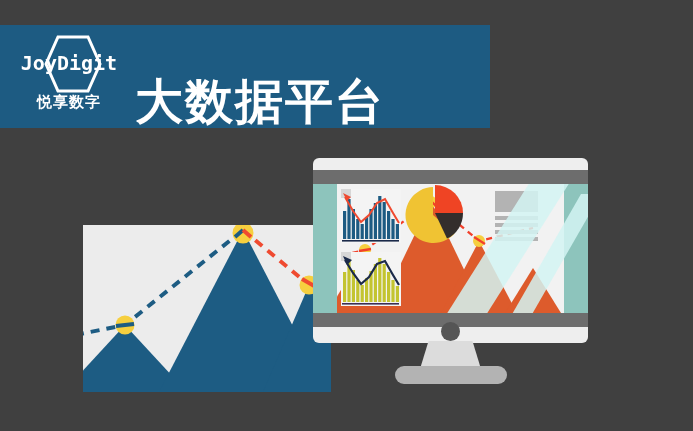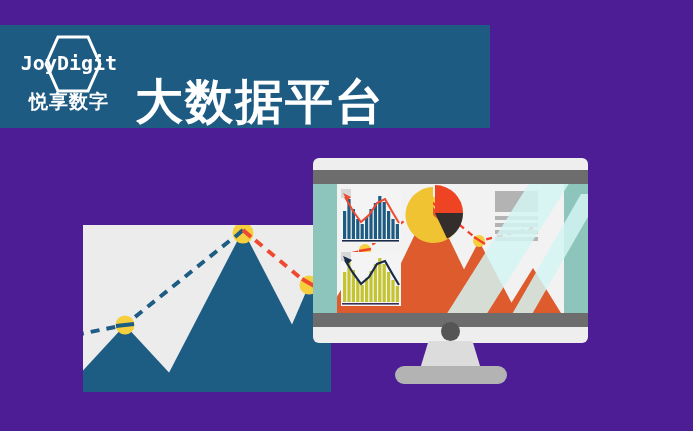--- a/index.html
+++ b/index.html
@@ -4,21 +4,21 @@
 <style>
   * { margin:0; padding:0; box-sizing:border-box; }
   html, body {
     width:693px; height:431px;
     overflow:hidden;
     font-family:"Liberation Sans", sans-serif;
   }
   #stage {
     position:relative;
     width:693px; height:431px;
-    background:#4c1d95;
+    background:#404040;
     overflow:hidden;
   }
 
   
   #banner {
     position:absolute;
     left:0; top:25px;
     width:490px; height:103px;
     background:#1d5b82;
   }
@@ -45,21 +45,21 @@
     font-family:"DejaVu Sans Mono", monospace;
     line-height:22px;
     white-space:nowrap;
   }
   #logo-sub {
     position:absolute;
     left:0; top:57px;
     width:106px;
     text-align:center;
     color:#ffffff;
-    font-size:19px;
+    font-size:15px;
     font-weight:bold;
     letter-spacing:1px;
     line-height:24px;
     white-space:nowrap;
   }
   #banner-title {
     position:absolute;
     left:135px; top:46px;
     color:#ffffff;
     font-size:48px;

